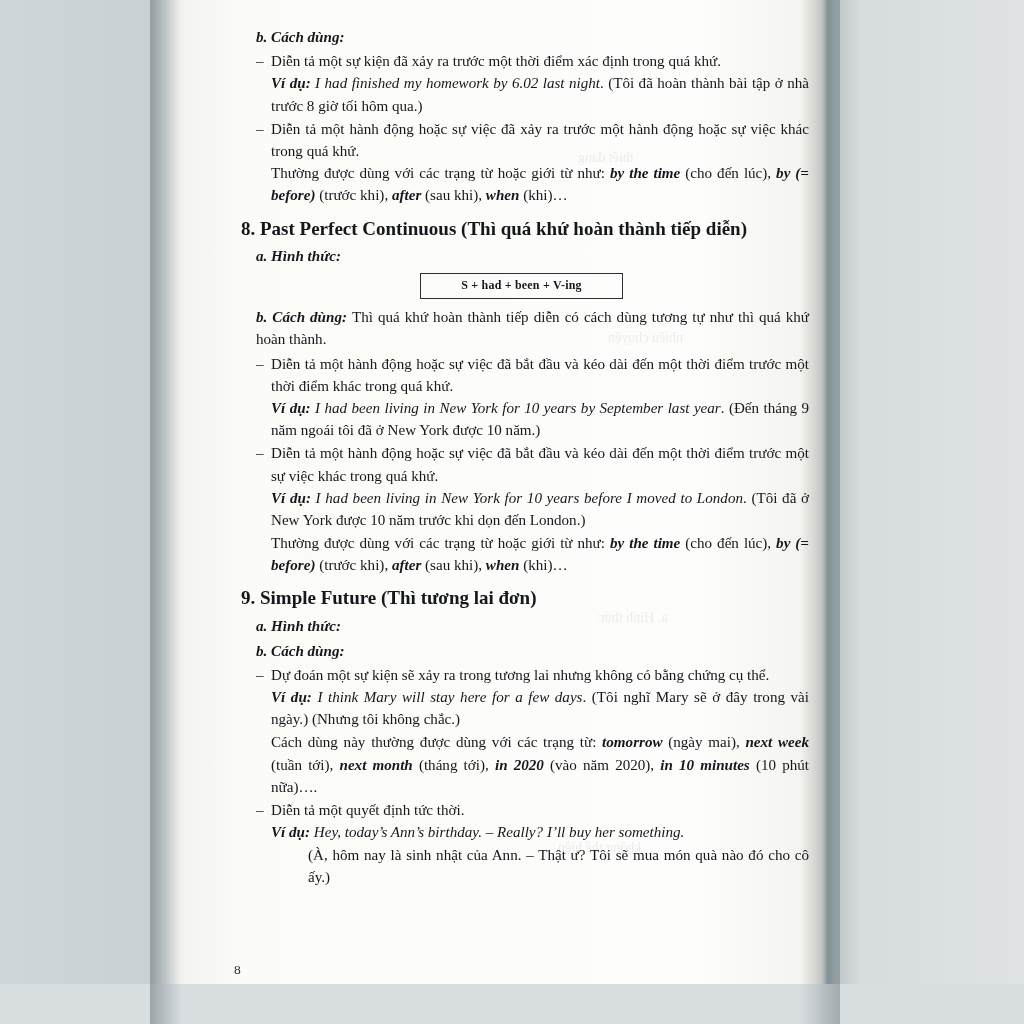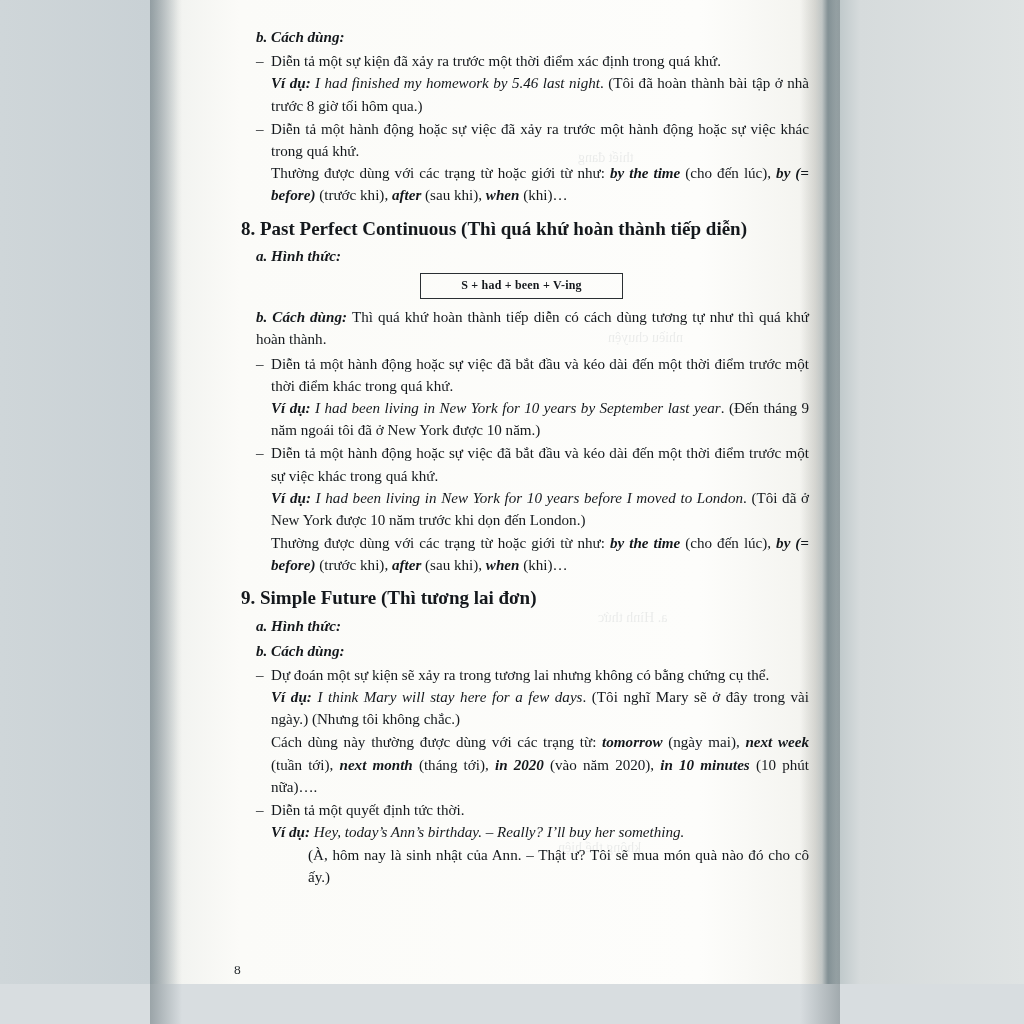--- a/index.html
+++ b/index.html
@@ -143,21 +143,21 @@
     <div class="ghost" style="left:430px; top:330px;">nhiều chuyện</div>
     <div class="ghost" style="left:420px; top:610px;">a. Hình thức</div>
     <div class="ghost" style="left:380px; top:840px;">không thể hiện</div>
 
     <div class="content" id="content">
         <div class="para sub-head">b. Cách dùng:</div>
         <div class="bullet-row">
           <span class="bullet-dash">–</span>
           <span class="bullet-text">Diễn tả một sự kiện đã xảy ra trước một thời điểm xác định trong quá khứ.</span>
         </div>
-        <div class="para indent"><span class="bi">Ví dụ: </span><span class="it">I had finished my homework by 5.46 last night</span><span>. (Tôi đã hoàn thành bài tập ở nhà trước 8 giờ tối hôm qua.)</span></div>
+        <div class="para indent"><span class="bi">Ví dụ: </span><span class="it">I had finished my homework by 6.02 last night</span><span>. (Tôi đã hoàn thành bài tập ở nhà trước 8 giờ tối hôm qua.)</span></div>
         <div class="bullet-row">
           <span class="bullet-dash">–</span>
           <span class="bullet-text">Diễn tả một hành động hoặc sự việc đã xảy ra trước một hành động hoặc sự việc khác trong quá khứ.</span>
         </div>
         <div class="para indent"><span>Thường được dùng với các trạng từ hoặc giới từ như: </span><span class="bi">by the time</span><span> (cho đến lúc), </span><span class="bi">by (= before)</span><span> (trước khi), </span><span class="bi">after</span><span> (sau khi), </span><span class="bi">when</span><span> (khi)…</span></div>
         <div class="sec-head">8. Past Perfect Continuous (Thì quá khứ hoàn thành tiếp diễn)</div>
         <div class="para sub-head">a. Hình thức:</div>
         <div class="formula-wrap">
           <div class="formula">S + had + been + V-ing</div>
         </div>

